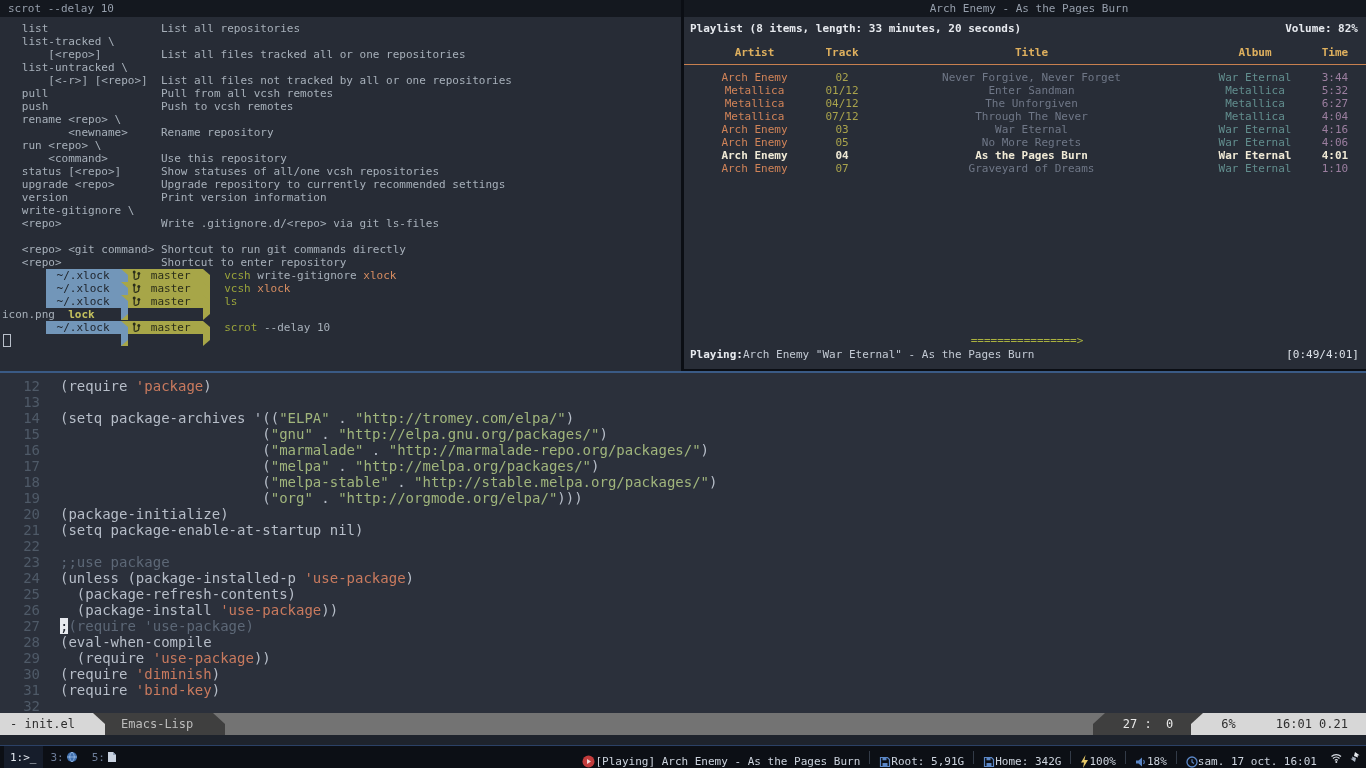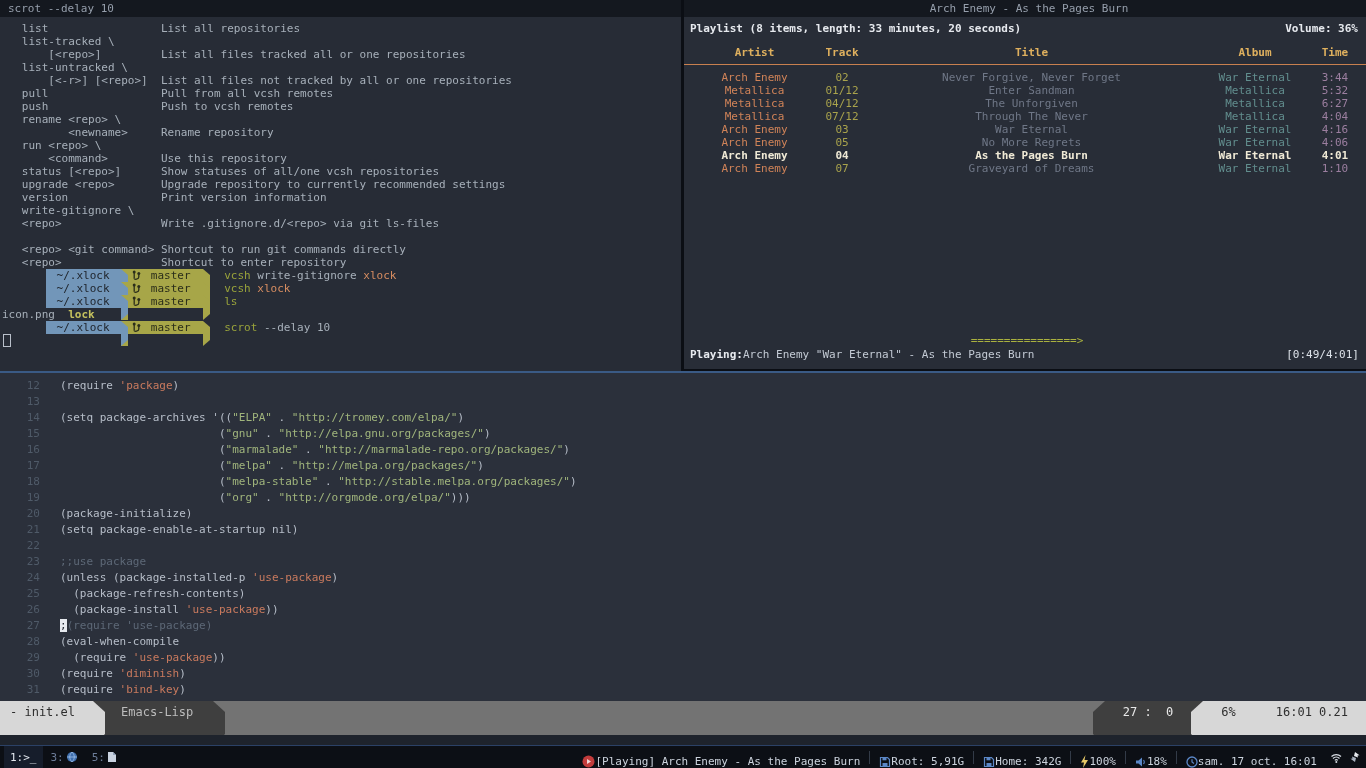--- a/index.html
+++ b/index.html
@@ -44,30 +44,30 @@
   .plrow.playing span{color:#efe9d5;font-weight:bold;}
   .pl-spacer{flex:1;}
   .pl-progress{color:#aab13f;line-height:13px;padding-left:4px;}
   .pl-status{display:flex;line-height:14px;padding:1px 7px 7px 6px;color:#c3cad4;}
   .pl-status .lbl{font-weight:bold;color:#e8ebf0;}
   .pl-status .pos{margin-left:auto;color:#dde2e9;}
 
   
   #emacs-win{position:absolute;left:0;top:371px;width:1366px;height:375px;border-top:2px solid #3a5a85;
              background:#2b303b;display:flex;flex-direction:column;box-sizing:border-box;}
-  #code-lines{flex:1;padding-top:5px;font-size:11px;line-height:16px;overflow:hidden;}
+  #code-lines{flex:1;padding-top:5px;font-size:14px;line-height:16px;overflow:hidden;}
   .cline{height:16px;white-space:pre;}
   .ln{display:inline-block;width:40px;text-align:right;color:#4f5a68;margin-right:20px;}
   .sx-d{color:#b7bec9;}
   .sx-s{color:#a0b57c;}
   .sx-q{color:#c97a5e;}
   .sx-c{color:#5d6877;}
   .sx-x{background:#e6e9ee;color:#232833;}
 
-  #modeline{height:34px;display:flex;align-items:stretch;font-size:12px;background:#737373;}
+  #modeline{height:22px;display:flex;align-items:stretch;font-size:12px;background:#737373;}
   .mseg{line-height:22px;white-space:pre;}
   .ml-seg1{background:#d7d7d7;color:#2e2e2e;padding:0 18px 0 10px;}
   .ml-seg2{background:#3f3f3f;color:#bcbcbc;padding:0 20px 0 16px;}
   .mla{width:0;height:22px;border-top:11px solid transparent;border-bottom:11px solid transparent;}
   .ml-a1{border-left:12px solid #d7d7d7;background:#3f3f3f;}
   .ml-a2{border-left:12px solid #3f3f3f;}
   .ml-bar{flex:1;}
   .ml-a3{border-right:12px solid #3f3f3f;}
   .ml-a4{border-right:12px solid #d7d7d7;background:#3f3f3f;}
   .ml-segr1{background:#3f3f3f;color:#e8e8e8;padding:0 18px;}
@@ -145,21 +145,21 @@
       </div>
   </section>
 
   <section id="player-win">
     <div class="titlebar">
       <span>Arch Enemy - As the Pages Burn</span>
     </div>
     <div id="player-body">
       <div class="pl-head">
         <span>Playlist (8 items, length: 33 minutes, 20 seconds)</span>
-        <span>Volume: 36%</span>
+        <span>Volume: 82%</span>
       </div>
       <div class="plgrid pl-cols">
         <span>Artist</span>
         <span>Track</span>
         <span>Title</span>
         <span>Album</span>
         <span>Time</span>
       </div>
       <hr class="pl-rule">
       <div id="pl-rows">

